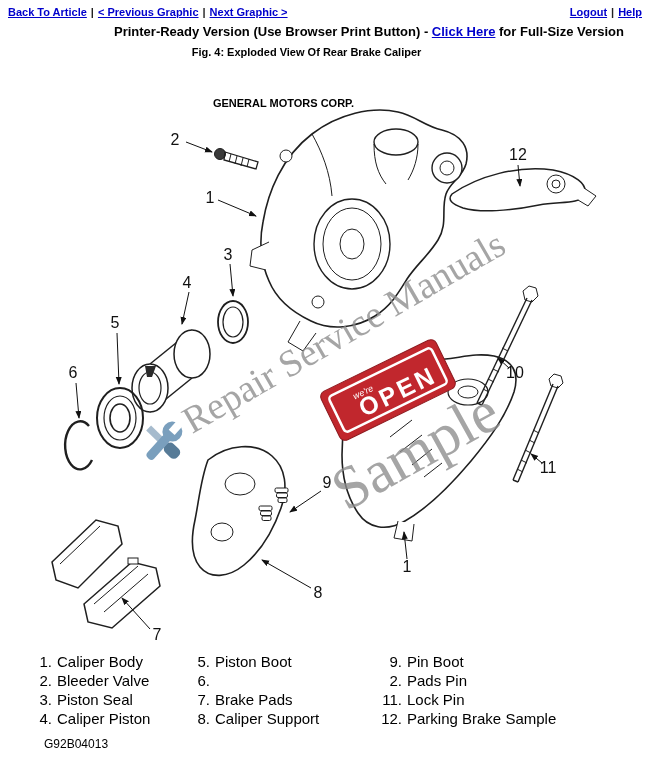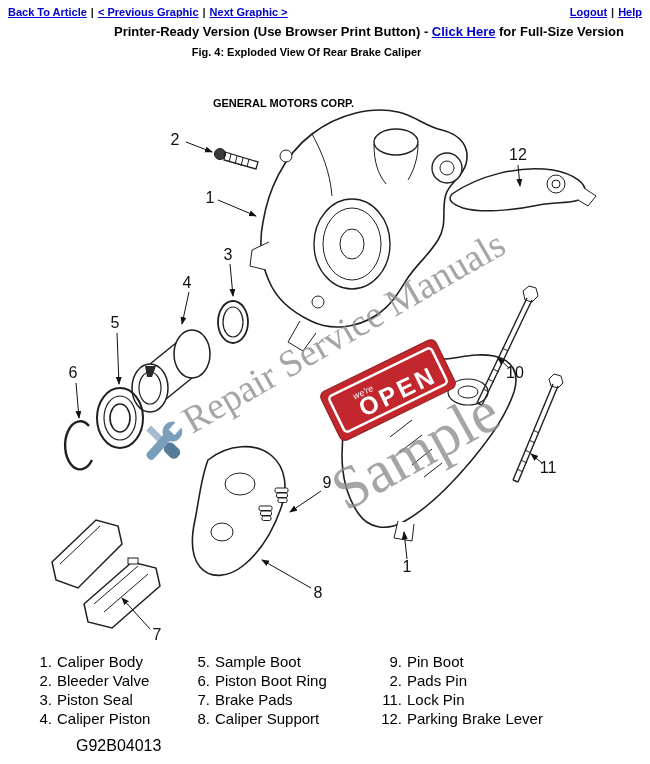--- a/index.html
+++ b/index.html
@@ -29,21 +29,21 @@
   .wm-text1 { font-family:"Liberation Serif", serif; font-size:38px; opacity:0.78; }
   .wm-text2 { font-family:"Liberation Serif", serif; font-size:60px; opacity:0.78; }
 
   
   .legend { position:absolute; top:652px; left:0; width:650px; font-size:15px; }
   .col { position:absolute; top:0; }
   .col1 { left:28px; } .col2 { left:186px; } .col3 { left:378px; }
   .row { display:flex; height:19px; line-height:19px; }
   .num { width:24px; text-align:right; margin-right:5px; }
 
-  .code { position:absolute; top:737px; left:44px; font-size:16px;margin-left:32px; }
+  .code { position:absolute; top:737px; left:44px; font-size:12px; }
 </style>
 </head>
 <body>
 
 <div class="page">
 
   <div class="nav">
     <div class="nav-group">
       <a class="link">Back To Article</a>
       <span class="sep">|</span>
@@ -247,25 +247,24 @@
         <span>Piston Seal</span>
       </div>
       <div class="row">
         <span class="num">4.</span>
         <span>Caliper Piston</span>
       </div>
     </div>
     <div class="col col2">
       <div class="row">
         <span class="num">5.</span>
-        <span>Sample Boot</span>
+        <span>Piston Boot</span>
       </div>
       <div class="row">
         <span class="num">6.</span>
-        <span>Piston Boot Ring</span>
       </div>
       <div class="row">
         <span class="num">7.</span>
         <span>Brake Pads</span>
       </div>
       <div class="row">
         <span class="num">8.</span>
         <span>Caliper Support</span>
       </div>
     </div>
@@ -277,20 +276,20 @@
       <div class="row">
         <span class="num">2.</span>
         <span>Pads Pin</span>
       </div>
       <div class="row">
         <span class="num">11.</span>
         <span>Lock Pin</span>
       </div>
       <div class="row">
         <span class="num">12.</span>
-        <span>Parking Brake Lever</span>
+        <span>Parking Brake Sample</span>
       </div>
     </div>
   </div>
 
   <div class="code">G92B04013</div>
 
 </div>
 
 </body></html>

